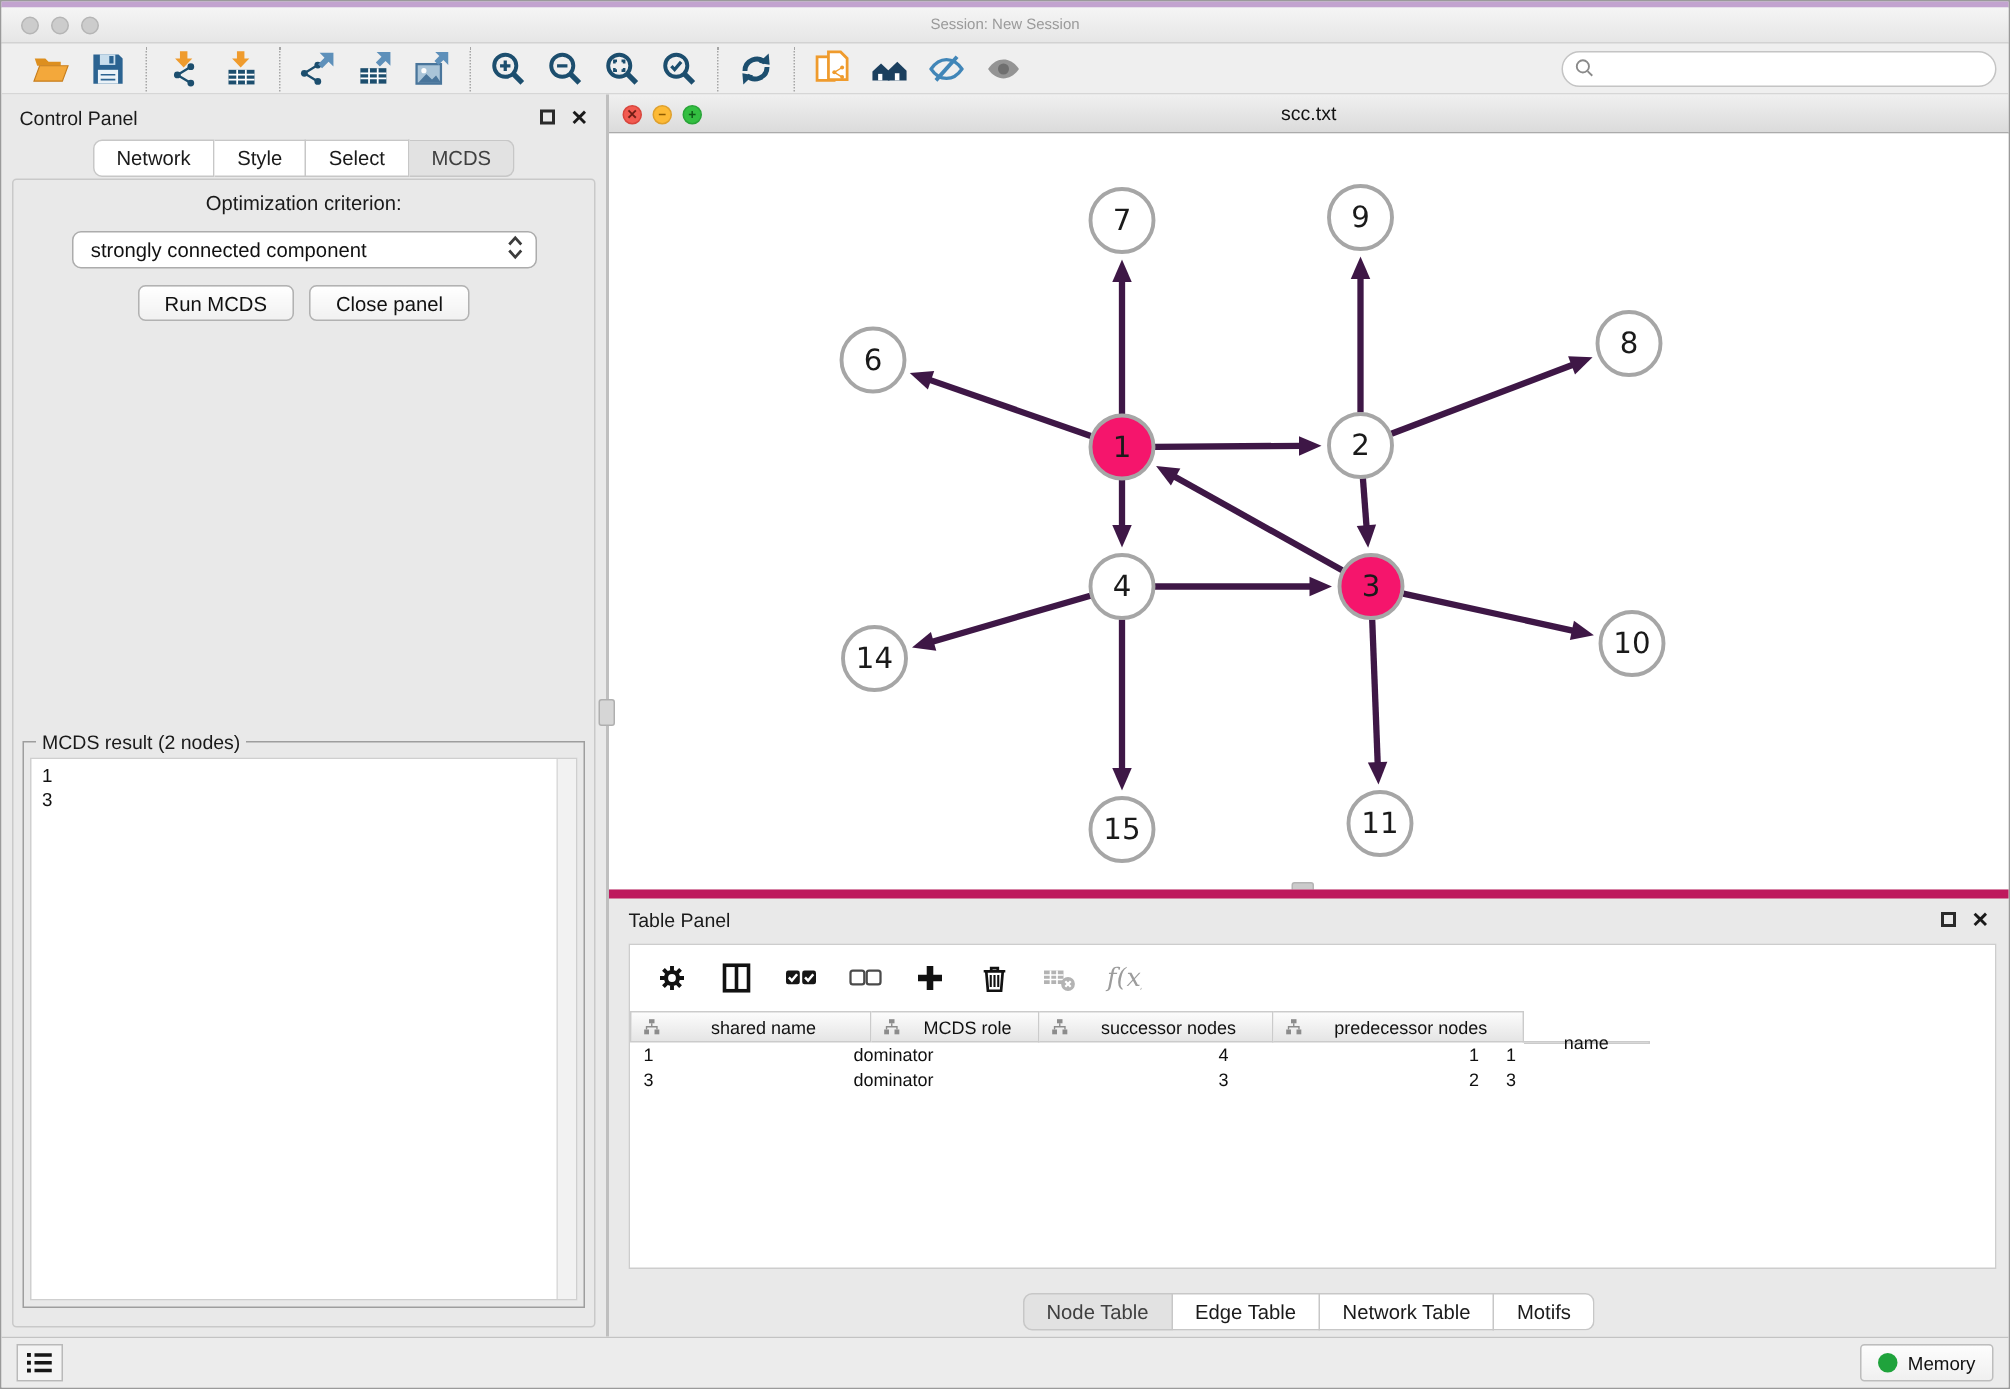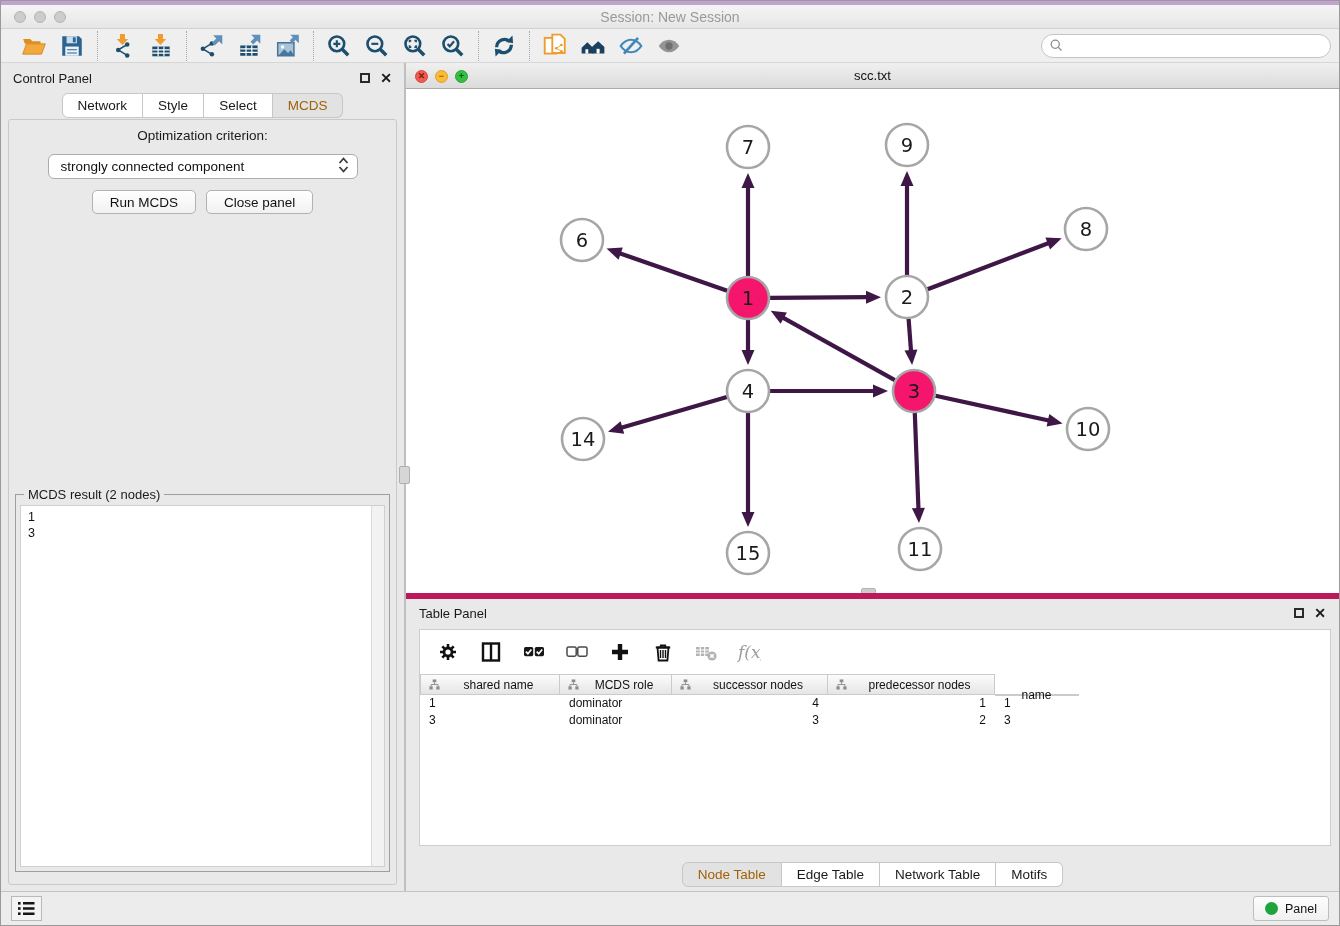--- a/index.html
+++ b/index.html
@@ -5,21 +5,21 @@
   * { box-sizing: border-box; margin: 0; padding: 0; }
   html,body { width:1340px; height:926px; }
   body { font-family:"Liberation Sans",sans-serif; background:#ECECEC; overflow:hidden; position:relative; }
   .app { width:1340px; height:926px; display:flex; flex-direction:column; border:1px solid #9A9A9A; }
 
   
   .top-strip { height:4px; background:#C2A3CF; }
   .titlebar { height:24px; background:linear-gradient(#F5F5F5,#E6E6E6); border-bottom:1px solid #D2D2D2; position:relative; display:flex; align-items:center; justify-content:center; }
   .traffic { position:absolute; left:13px; top:0; height:24px; display:flex; align-items:center; gap:8px; }
   .light { width:12px; height:12px; border-radius:50%; background:#CCCCCC; border:1px solid #B5B5B5; display:inline-flex; align-items:center; justify-content:center; font-size:8px; line-height:1; }
-  .title-text { color:#9A9A9A; font-size:14px; }
+  .title-text { color:#9A9A9A; font-size:10px; }
 
   
   .toolbar { height:34px; background:#EFEFEF; border-bottom:1px solid #D6D6D6; display:flex; align-items:center; padding:0 8px; }
   .tgroups { display:flex; align-items:center; height:100%; }
   .tgroup { display:flex; align-items:center; gap:8px; padding:0 10px; }
   .tsep { height:30px; border-left:1px dotted #A6A6A6; }
   .tbtn { width:30px; height:28px; display:flex; align-items:center; justify-content:center; cursor:default; }
   .search-wrap { margin-left:auto; position:relative; }
   .search-wrap .mag { position:absolute; left:8px; top:4px; }
   .search-input { width:290px; height:24px; border:1px solid #C4C4C4; border-radius:13px; padding:0 8px 0 28px; font-size:12px; background:#FFF; outline:none; color:#333; }
@@ -29,21 +29,21 @@
   
   .control-panel { width:405px; background:#E9E9E9; border-right:2px solid #BFBFBF; position:relative; }
   .cp-header { height:30px; display:flex; align-items:center; padding:0 12px; font-size:13px; color:#1A1A1A; }
   .panel-icons { margin-left:auto; display:flex; align-items:center; gap:10px; }
   .float-ic { width:10px; height:10px; border:2px solid #2A2A2A; display:inline-block; }
   .close-ic { font-size:14px; font-weight:bold; color:#1A1A1A; line-height:1; }
   .cp-tabs { display:flex; justify-content:center; position:relative; z-index:2; }
   .seg { padding:4px 15px; font-size:13.5px; background:#FFF; border:1px solid #C7C7C7; border-left:none; color:#1A1A1A; cursor:default; }
   .seg.first { border-left:1px solid #C7C7C7; border-radius:6px 0 0 6px; }
   .seg.last { border-radius:0 6px 6px 0; }
-  .seg.sel { background:#E2E2E2; color:#a16207; }
+  .seg.sel { background:#E2E2E2; color:#404040; }
   .cp-content { position:absolute; left:7px; right:7px; top:56px; bottom:6px; border:1px solid #C9C9C9; border-radius:3px; background:#E9E9E9; }
   .opt-label { text-align:center; margin-top:8px; font-size:13.5px; color:#1A1A1A; }
   .cp-select { width:310px; height:25px; margin:11px auto 0; background:#FFF; border:1px solid #ACACAC; border-radius:6px; display:flex; align-items:center; padding:0 8px 0 12px; font-size:13.5px; color:#111; }
   .cp-select .spacer { flex:1; }
   .cp-buttons { display:flex; justify-content:center; gap:10px; margin-top:11px; }
   .aqua-btn { height:24px; padding:0 17px; font-size:13.5px; color:#111; background:linear-gradient(#FFFFFF,#F1F1F1); border:1px solid #B2B2B2; border-radius:5px; font-family:"Liberation Sans",sans-serif; }
   .result-group { position:absolute; left:6px; right:6px; top:374px; height:378px; border:1px solid #9E9E9E; }
   .result-title { position:absolute; top:-8px; left:8px; background:#E9E9E9; padding:0 4px; font-size:13px; color:#1A1A1A; }
   .result-box { position:absolute; left:4px; right:4px; top:10px; bottom:4px; background:#FFF; border:1px solid #CFCFCF; }
   .result-lines { padding:3px 7px; font-size:12.5px; line-height:16px; color:#111; }
@@ -451,21 +451,21 @@
                 </svg>
               </span>
               <span class="tbtn disabled">
                 <svg width="24" height="24" viewBox="0 0 24 24">
                   <text x="1" y="17.5" font-size="17" font-style="italic" font-family="DejaVu Serif,serif" fill="#9C9C9C">f(x)</text>
                 </svg>
               </span>
             </div>
           <div id="tp-table">
               <div class="tp-hrow">
-                <div class="tp-hcell" style="width: 140px;">
+                <div class="tp-hcell" style="width: 161px;">
                   <svg class="tree" width="11" height="11" viewBox="0 0 12 12">
                     <rect x="4" y="0.5" width="4" height="3" fill="#8C8C8C"></rect>
                     <rect x="0.5" y="8" width="3.5" height="3.5" fill="#8C8C8C"></rect>
                     <rect x="8" y="8" width="3.5" height="3.5" fill="#8C8C8C"></rect>
                     <path d="M6 3.5v2.5M2.2 8V6h7.6v2" stroke="#8C8C8C" fill="none"></path>
                   </svg>
                   <span class="hlabel">shared name</span>
                 </div>
                 <div class="tp-hcell" style="width: 112px;">
                   <svg class="tree" width="11" height="11" viewBox="0 0 12 12">
@@ -528,16 +528,16 @@
     <button class="list-btn">
       <svg width="17" height="15" viewBox="0 0 17 15">
           <rect x="0" y="1" width="2.6" height="2.6" fill="#161616"></rect>
           <rect x="0" y="6.2" width="2.6" height="2.6" fill="#161616"></rect>
           <rect x="0" y="11.4" width="2.6" height="2.6" fill="#161616"></rect>
           <path d="M5 2.3h11.5M5 7.5h11.5M5 12.7h11.5" stroke="#161616" stroke-width="2.4"></path>
         </svg>
     </button>
     <button class="memory-btn">
       <span class="green-dot" style="background: rgb(31, 163, 60);"></span>
-      <span>Panel</span>
+      <span>Memory</span>
     </button>
   </div>
 </div>
 
 </body></html>

